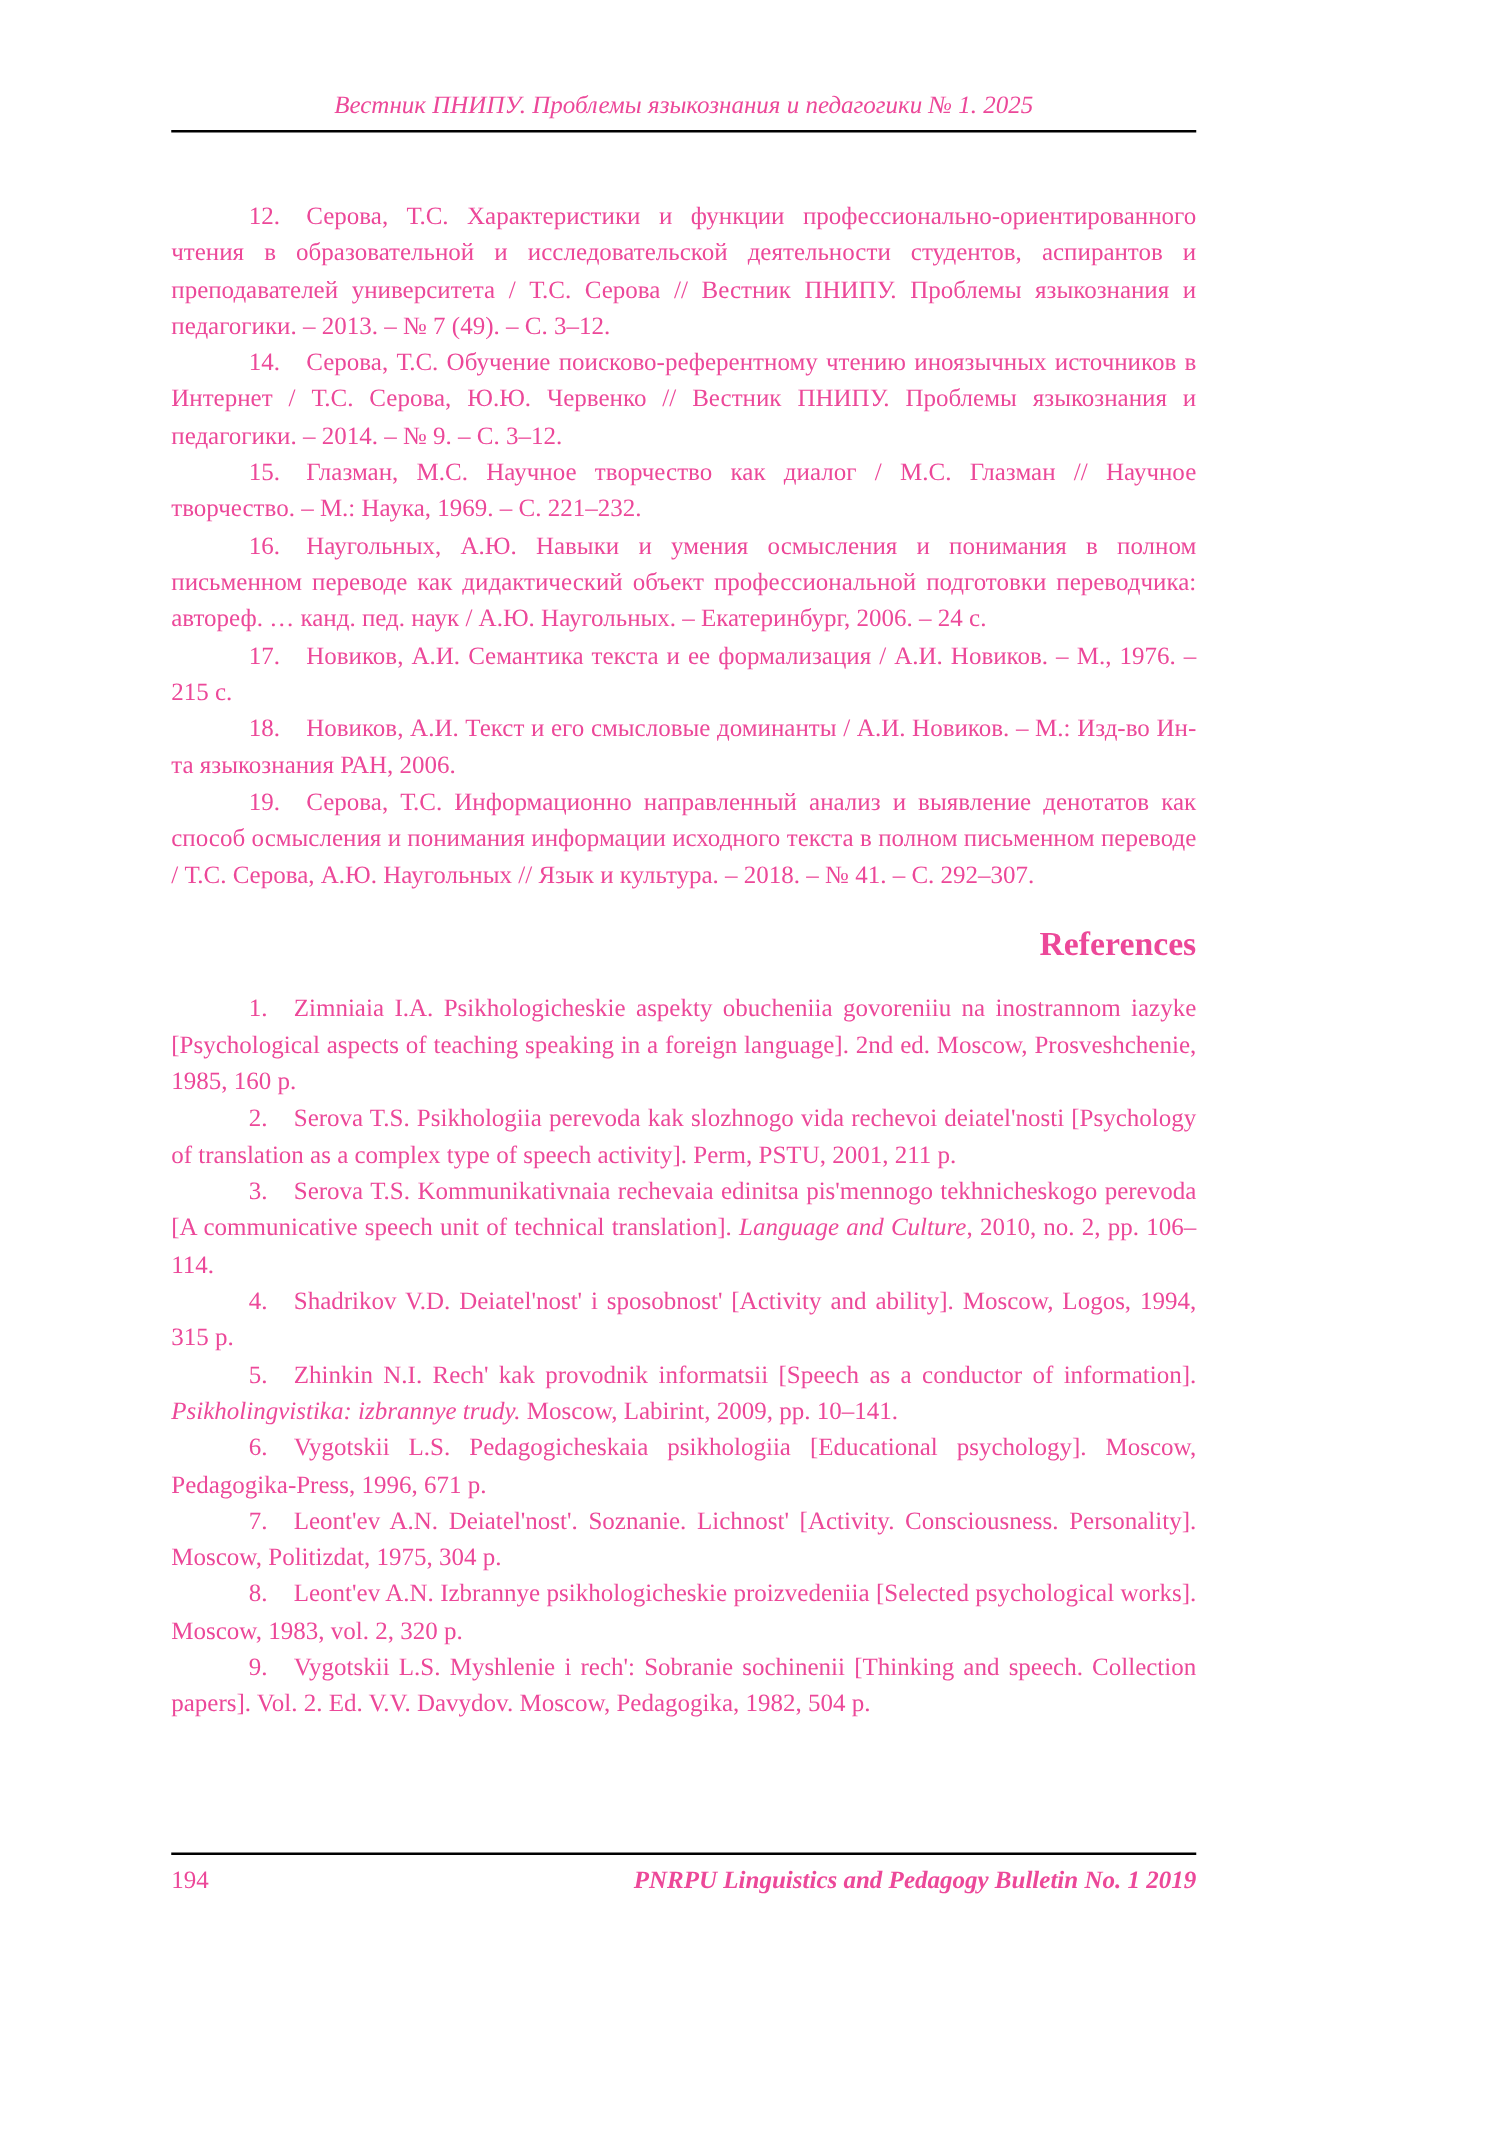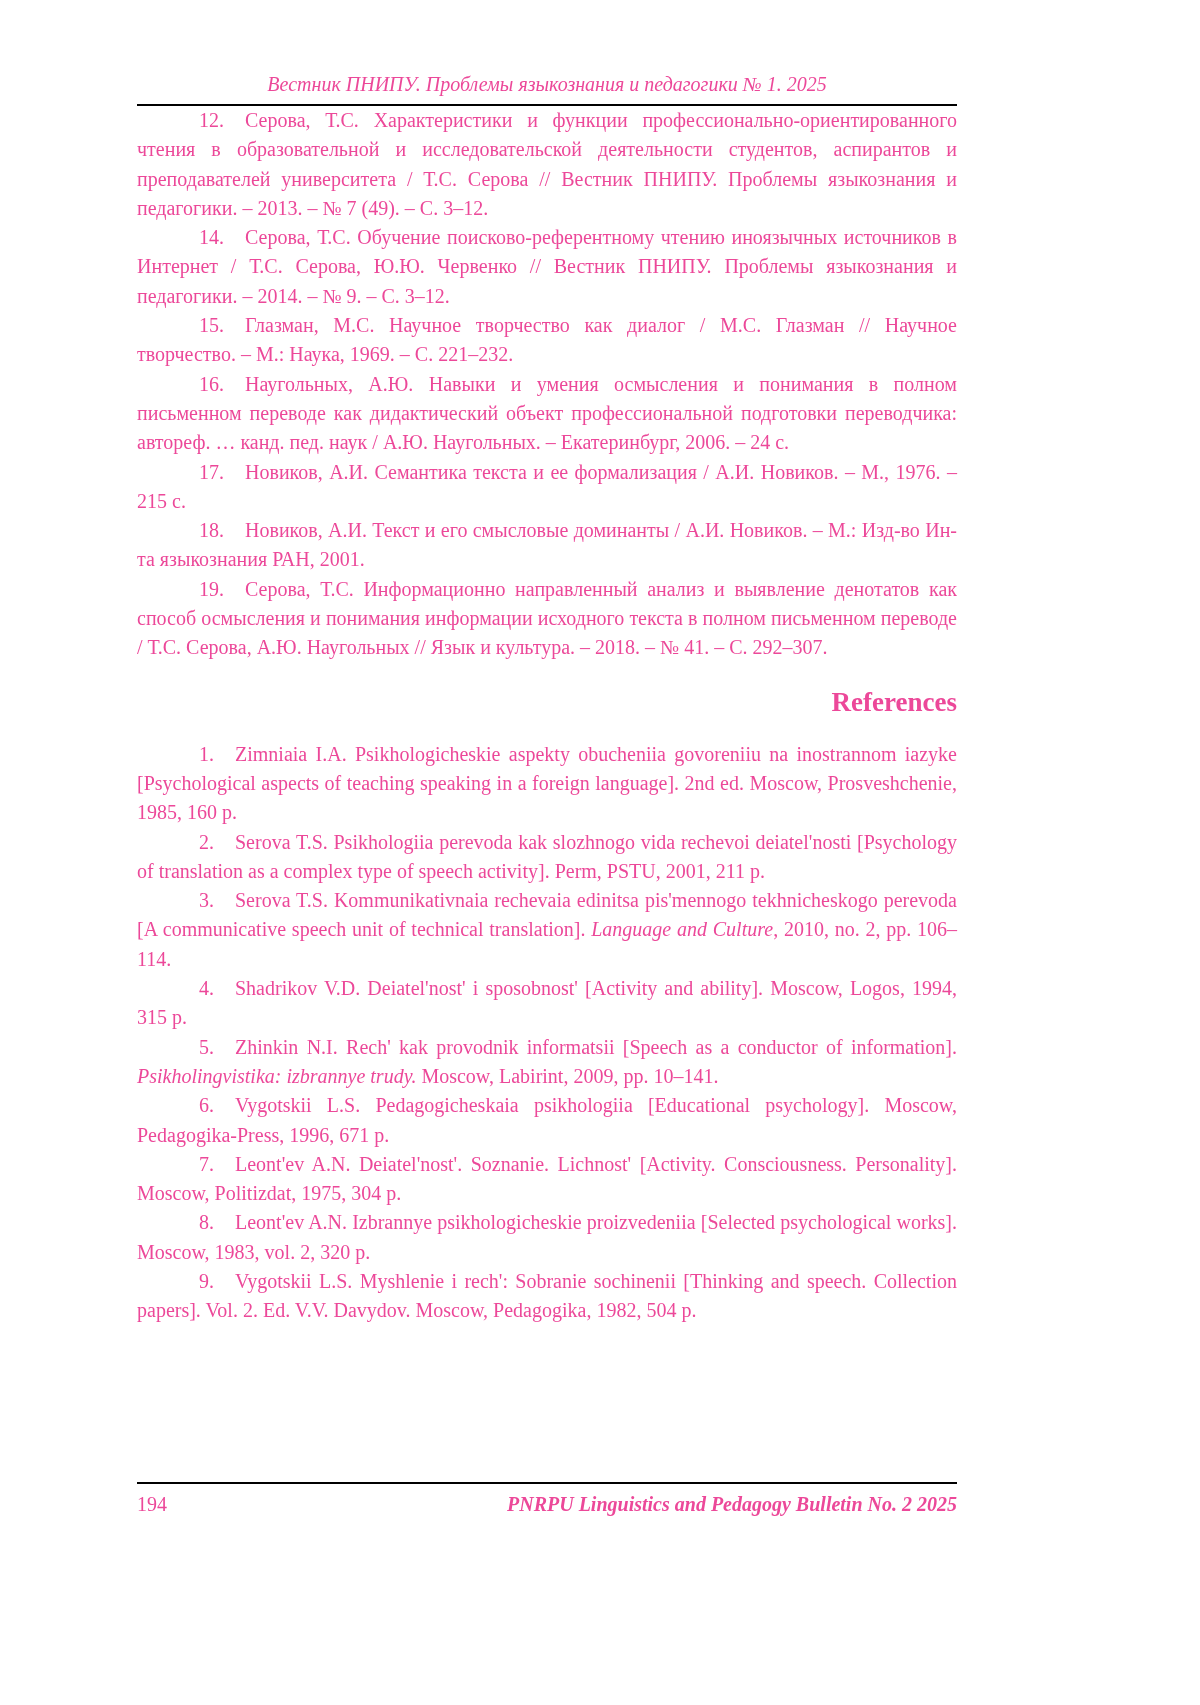--- a/index.html
+++ b/index.html
@@ -27,21 +27,21 @@
     font-style: italic;
     font-size: 20px;
     line-height: 25px;
   }
   .rule {
     border: none;
     border-top: 2px solid #000000;
     height: 0;
     margin-top: 7px;
   }
-  main { }
+  main { margin-top: 53px; }
   p.ref {
     text-align: justify;
     text-indent: 62px;
     line-height: 29.3px;
     font-size: 20px;
   }
   .ref-num { margin-right: 21px; }
   .italic { font-style: italic; }
   .refs-heading {
     text-align: right;
@@ -80,21 +80,21 @@
       <div class="rule"></div>
     </header>
 
     <main>
       <section id="ru-refs">
           <p class="ref"><span class="ref-num">12.</span><span class="seg">Серова, Т.С. Характеристики и функции профессионально-ориентированного чтения в образовательной и исследовательской деятельности студентов, аспирантов и преподавателей университета / Т.С. Серова // Вестник ПНИПУ. Проблемы языкознания и педагогики. – 2013. – № 7 (49). – С. 3–12.</span></p>
           <p class="ref"><span class="ref-num">14.</span><span class="seg">Серова, Т.С. Обучение поисково-референтному чтению иноязычных источников в Интернет / Т.С. Серова, Ю.Ю. Червенко // Вестник ПНИПУ. Проблемы языкознания и педагогики. – 2014. – № 9. – С. 3–12.</span></p>
           <p class="ref"><span class="ref-num">15.</span><span class="seg">Глазман, М.С. Научное творчество как диалог / М.С. Глазман // Научное творчество. – М.: Наука, 1969. – С. 221–232.</span></p>
           <p class="ref"><span class="ref-num">16.</span><span class="seg">Наугольных, А.Ю. Навыки и умения осмысления и понимания в полном письменном переводе как дидактический объект профессиональной подготовки переводчика: автореф. … канд. пед. наук / А.Ю. Наугольных. – Екатеринбург, 2006. – 24 с.</span></p>
           <p class="ref"><span class="ref-num">17.</span><span class="seg">Новиков, А.И. Семантика текста и ее формализация / А.И. Новиков. – М., 1976. – 215 с.</span></p>
-          <p class="ref"><span class="ref-num">18.</span><span class="seg">Новиков, А.И. Текст и его смысловые доминанты / А.И. Новиков. – М.: Изд-во Ин-та языкознания РАН, 2001.</span></p>
+          <p class="ref"><span class="ref-num">18.</span><span class="seg">Новиков, А.И. Текст и его смысловые доминанты / А.И. Новиков. – М.: Изд-во Ин-та языкознания РАН, 2006.</span></p>
           <p class="ref"><span class="ref-num">19.</span><span class="seg">Серова, Т.С. Информационно направленный анализ и выявление денотатов как способ осмысления и понимания информации исходного текста в полном письменном переводе / Т.С. Серова, А.Ю. Наугольных // Язык и культура. – 2018. – № 41. – С. 292–307.</span></p>
         </section>
 
       <h2 class="refs-heading">References</h2>
 
       <section id="en-refs">
           <p class="ref"><span class="ref-num">1.</span><span class="seg">Zimniaia I.A. Psikhologicheskie aspekty obucheniia govoreniiu na inostrannom iazyke [Psychological aspects of teaching speaking in a foreign language]. 2nd ed. Moscow, Prosveshchenie, 1985, 160 p.</span></p>
           <p class="ref"><span class="ref-num">2.</span><span class="seg">Serova T.S. Psikhologiia perevoda kak slozhnogo vida rechevoi deiatel'nosti [Psychology of translation as a complex type of speech activity]. Perm, PSTU, 2001, 211 p.</span></p>
           <p class="ref"><span class="ref-num">3.</span><span class="seg">Serova T.S. Kommunikativnaia rechevaia edinitsa pis'mennogo tekhnicheskogo perevoda [A communicative speech unit of technical translation]. </span><span class="seg italic">Language and Culture</span><span class="seg">, 2010, no. 2, pp. 106–114.</span></p>
           <p class="ref"><span class="ref-num">4.</span><span class="seg">Shadrikov V.D. Deiatel'nost' i sposobnost' [Activity and ability]. Moscow, Logos, 1994, 315 p.</span></p>
@@ -105,16 +105,16 @@
           <p class="ref"><span class="ref-num">9.</span><span class="seg">Vygotskii L.S. Myshlenie i rech': Sobranie sochinenii [Thinking and speech. Collection papers]. Vol. 2. Ed. V.V. Davydov. Moscow, Pedagogika, 1982, 504 p.</span></p>
         </section>
     </main>
 
   </div>
 
   <footer class="footer">
     <div class="rule"></div>
     <div class="footer-row">
       <span class="footer-page-number">194</span>
-      <span class="footer-journal">PNRPU Linguistics and Pedagogy Bulletin No. 2 2025</span>
+      <span class="footer-journal">PNRPU Linguistics and Pedagogy Bulletin No. 1 2019</span>
     </div>
   </footer>
 </div>
 
 </body></html>

